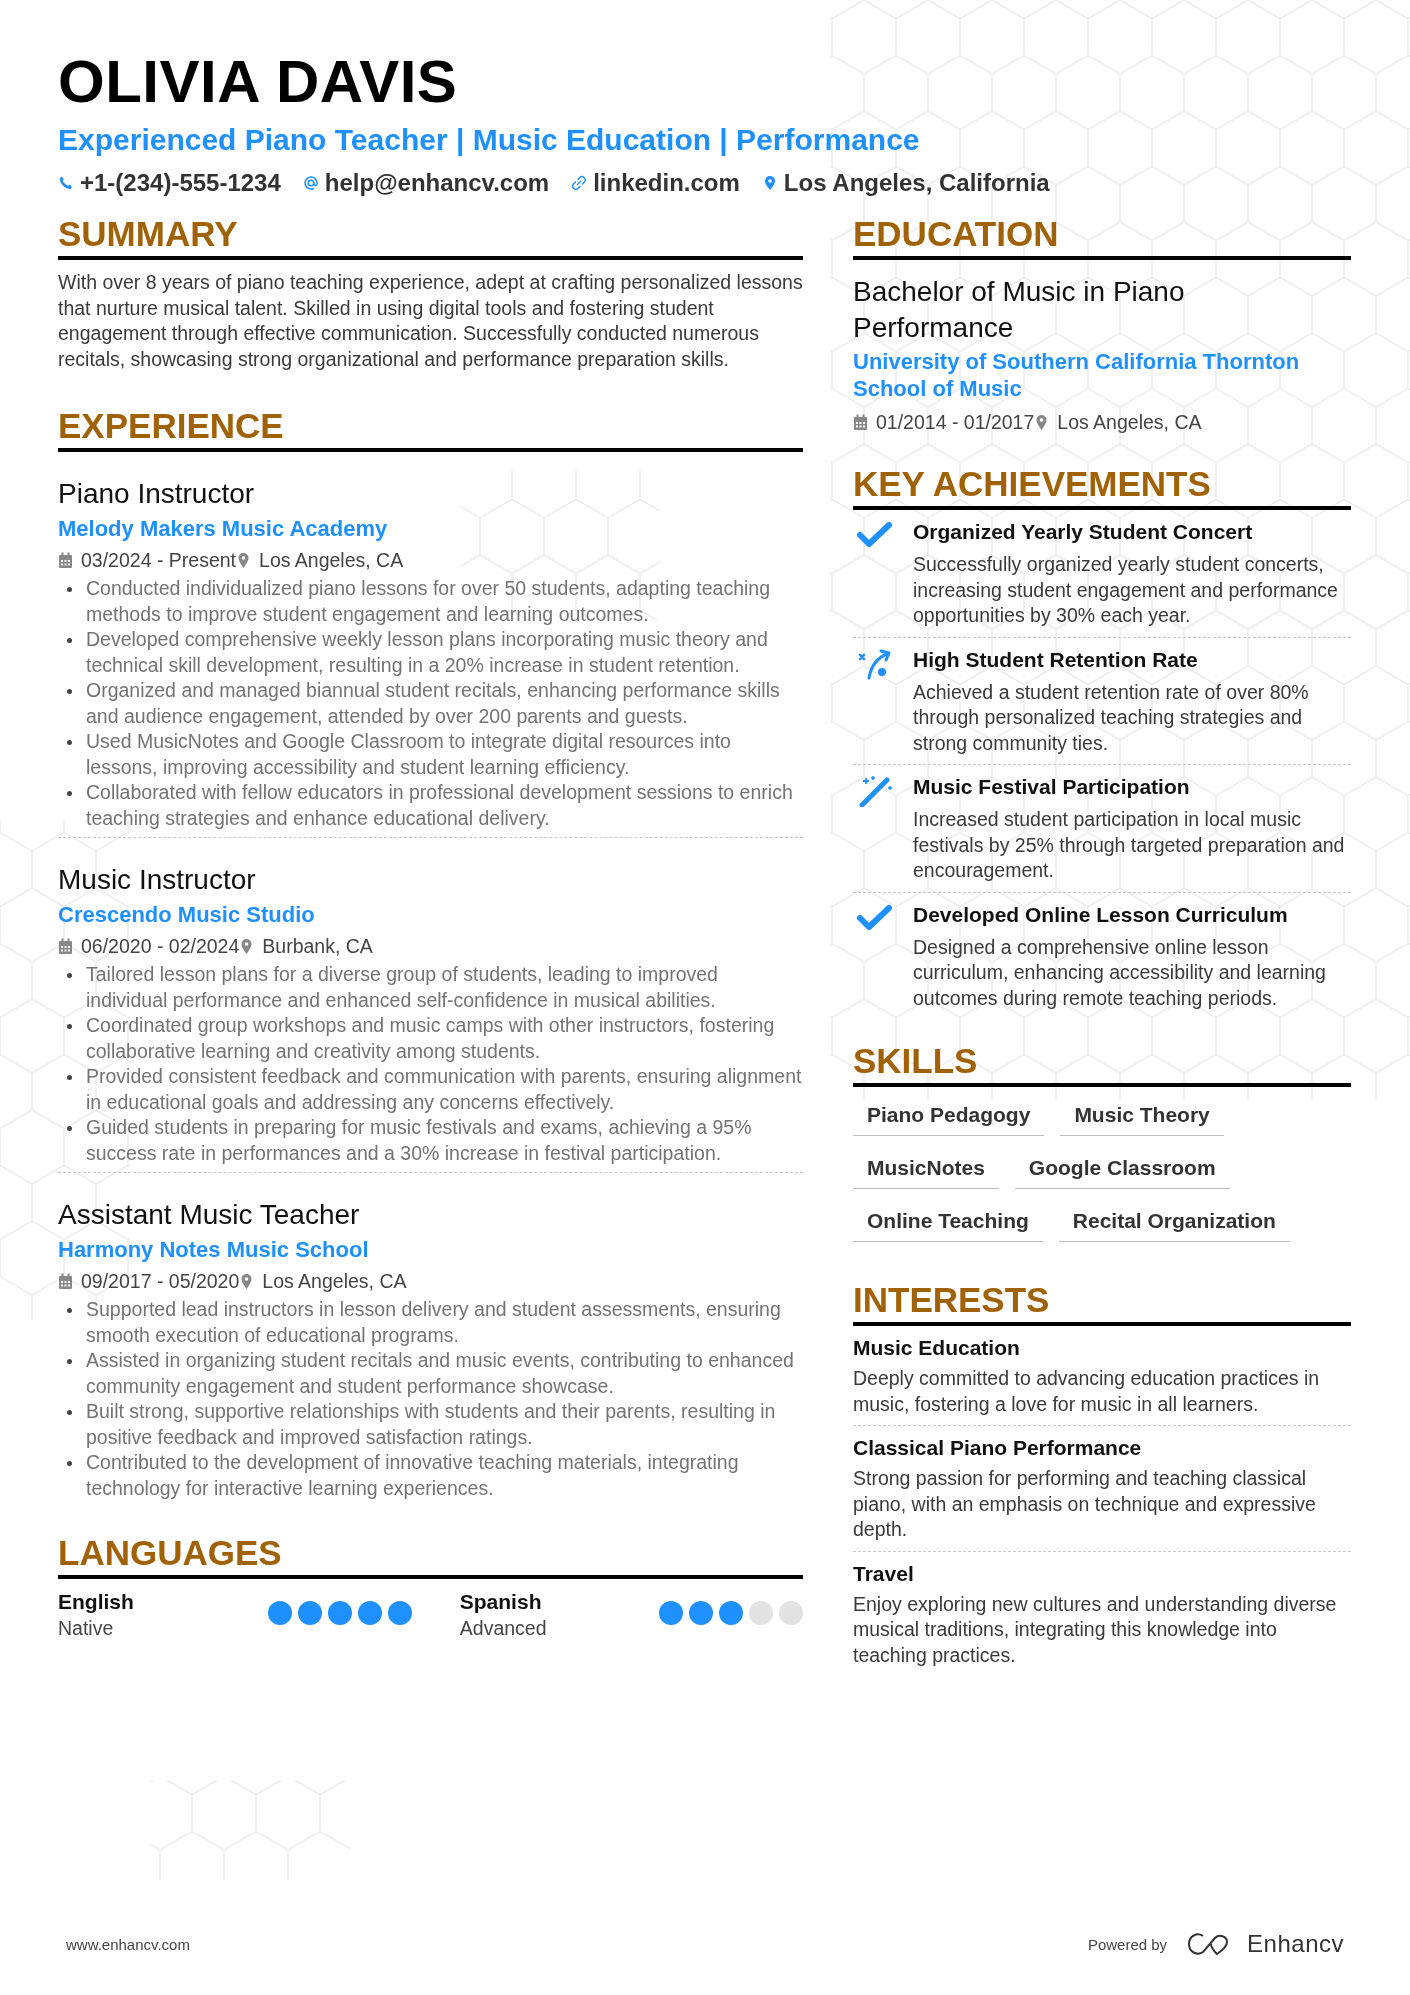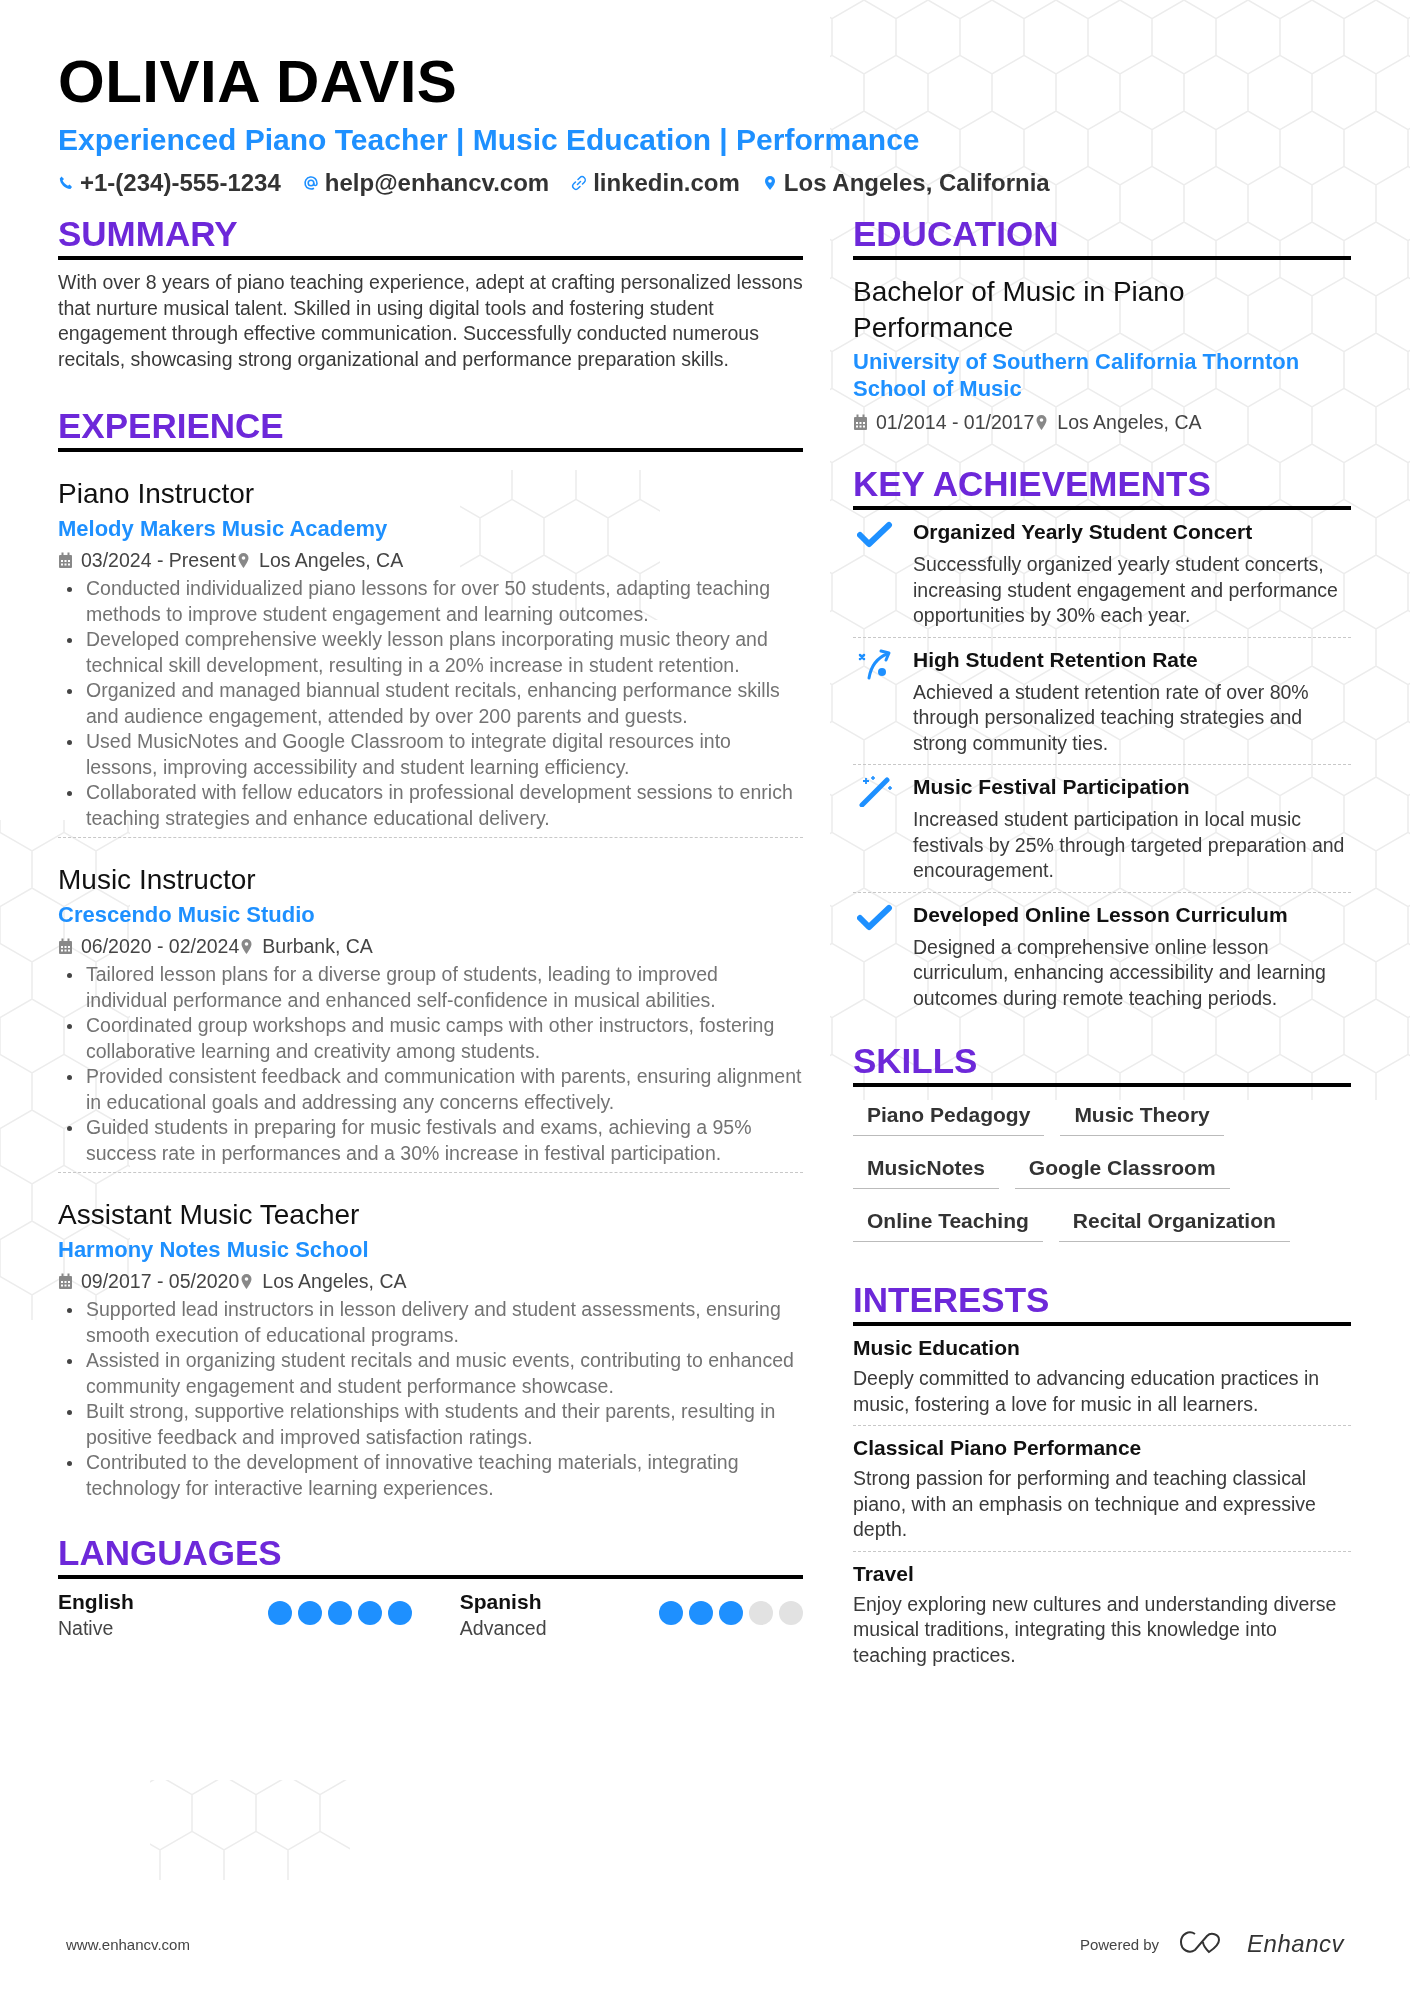--- a/index.html
+++ b/index.html
@@ -12,21 +12,21 @@
   .header { position: absolute; left: 58px; top: 48px; width: 1300px; }
   .name { font-size: 60px; font-weight: 700; color: #000; letter-spacing: 0.5px; line-height: 68px; }
   .title { font-size: 30px; font-weight: 700; color: #1e90ff; line-height: 40px; margin-top: 4px; }
   .contacts { display: flex; gap: 22px; margin-top: 10px; font-size: 24px; font-weight: 700; color: #333; line-height: 26px; text-align: right; }
   .contact { display: flex; align-items: center; gap: 6px; }
   .contact svg { width: 16px; height: 16px; }
 
   .col-left { position: absolute; left: 58px; top: 214px; width: 745px; }
   .col-right { position: absolute; left: 853px; top: 214px; width: 498px; }
 
-  .section-title { font-size: 35px; font-weight: 700; color: #6d28d9; line-height: 40px; padding-bottom: 2px; border-bottom: 4px solid #000; text-transform: uppercase; }
+  .section-title { font-size: 35px; font-weight: 700; color: #a16207; line-height: 40px; padding-bottom: 2px; border-bottom: 4px solid #000; text-transform: uppercase; }
   .section { margin-bottom: 34px; }
 
   .body-text { font-size: 19.5px; line-height: 25.5px; color: #3a3a3a; margin-top: 10px; }
 
   .job { padding-top: 24px; padding-bottom: 6px; }
   .job + .job { border-top: 1.5px dashed #c8c8c8; }
   .job-title { font-size: 28px; color: #111; line-height: 36px; }
   .company { font-size: 22px; font-weight: 700; color: #1e90ff; line-height: 30px; margin-top: 2px; }
   .meta { display: flex; font-size: 19.5px; color: #444; line-height: 28px; margin-top: 2px; }
   .meta-item { display: flex; align-items: center; gap: 8px; }
@@ -56,21 +56,21 @@
   .langs { display: flex; margin-top: 10px; gap: 28px; }
   .lang { width: 388px; display: flex; justify-content: space-between; padding-right: 20px; }
   .lang-name { font-size: 21px; font-weight: 700; color: #111; line-height: 26px; }
   .lang-level { font-size: 19.5px; color: #444; line-height: 26px; }
   .dots { display: flex; gap: 6px; margin-top: 12px; }
   .dot { width: 24px; height: 24px; border-radius: 50%; background: #e2e2e2; }
   .dot.on { background: #1e90ff; }
 
   .footer { position: absolute; top: 1930px; left: 66px; right: 66px; display: flex; justify-content: space-between; align-items: center; font-size: 15px; color: #444; }
   .powered { display: flex; align-items: center; gap: 20px; }
-  .brand { display: flex; gap: 24px; font-size: 24px; color: #333; letter-spacing: 0.5px; font-style: italic; }
+  .brand { display: flex; align-items: center; gap: 16px; font-size: 24px; color: #333; letter-spacing: 0.5px; }
 </style>
 </head>
 <body>
 
 <div class="page">
 
   <svg class="bg-hex" width="1410" height="1995" viewBox="0 0 1410 1995">
     <defs>
       <pattern id="hexp" width="64" height="111" patternUnits="userSpaceOnUse">
         <path d="M32 0 L64 18.5 L64 55.5 L32 74 L0 55.5 L0 18.5 Z M32 74 L32 111" fill="none" stroke="#ececec" stroke-width="1.5"></path>

